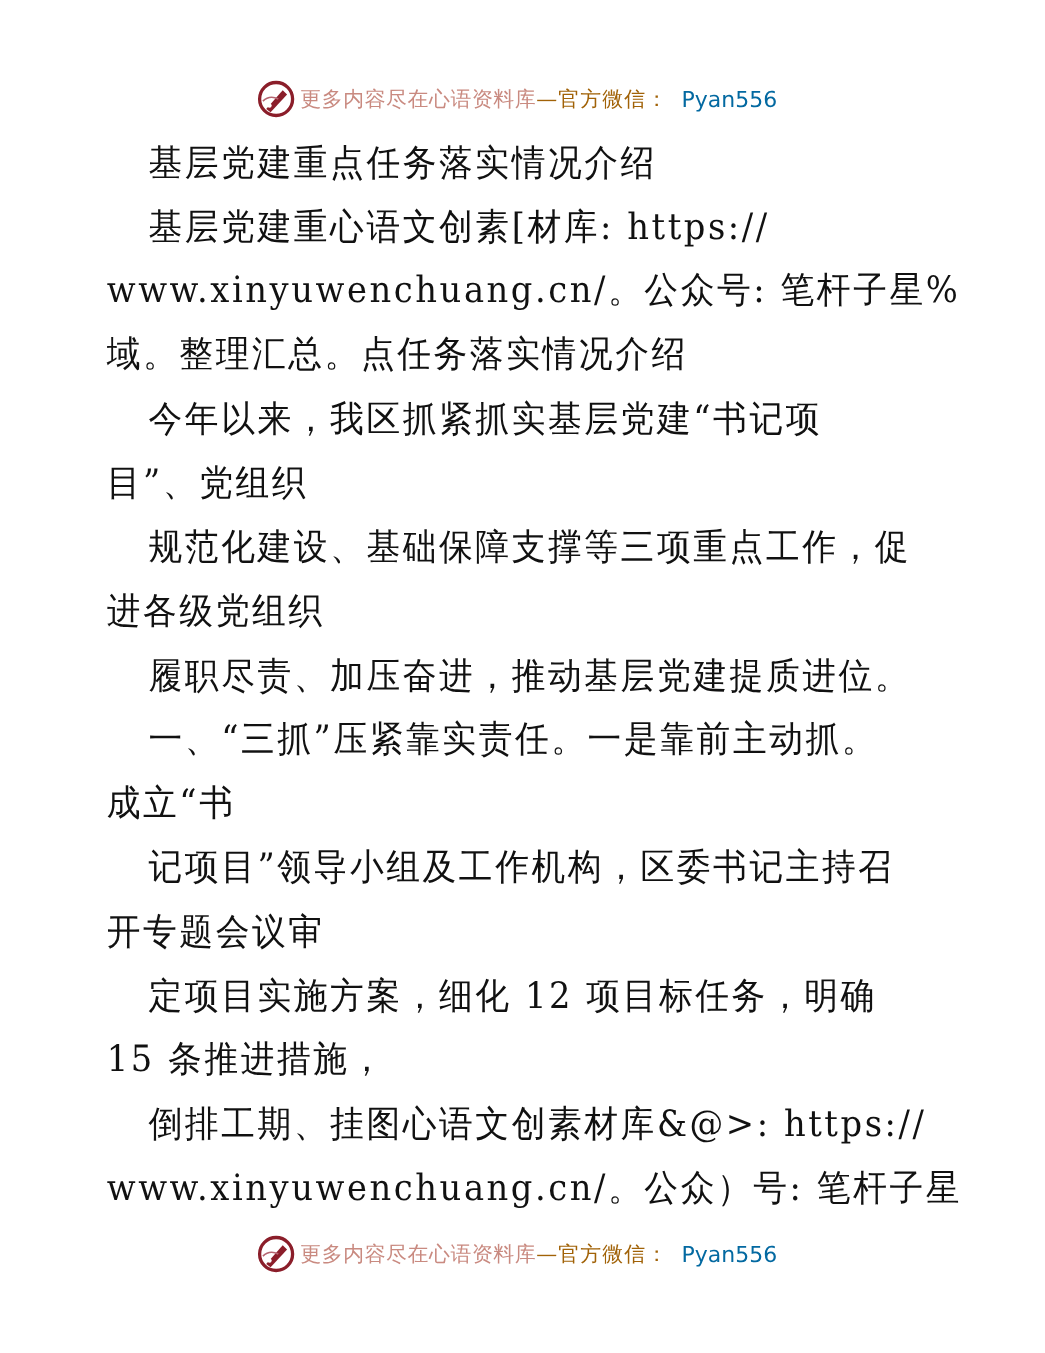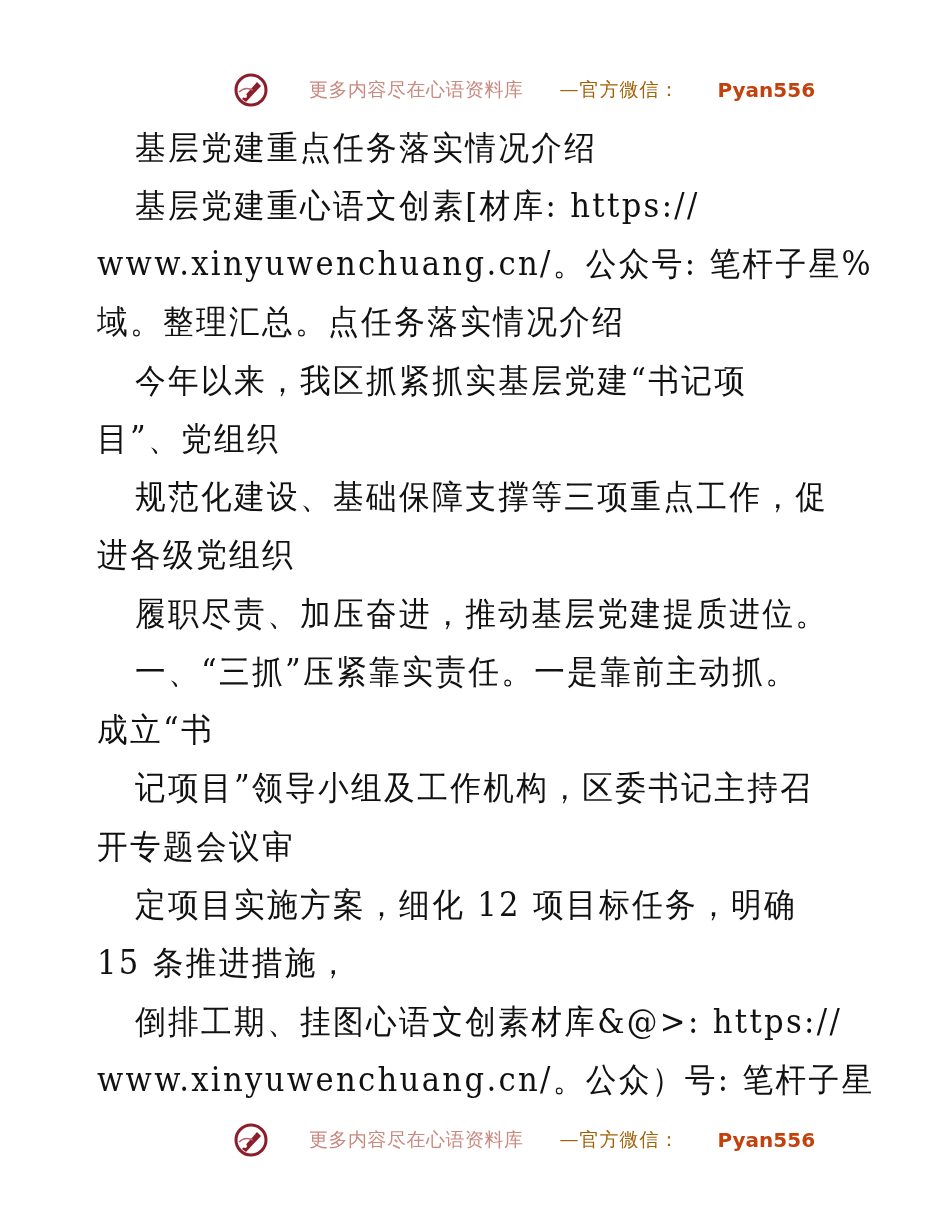--- a/index.html
+++ b/index.html
@@ -1,23 +1,23 @@
 <!DOCTYPE html>
 <html><head>
 <meta charset="utf-8">
 <style>
   html, body { margin: 0; padding: 0; background: #ffffff; }
   body { width: 950px; height: 1230px; position: relative; overflow: hidden; font-family: "DejaVu Serif", "Liberation Serif", serif; color: #111; }
-  .watermark { position: absolute; left: 233px; height: 40px; display: flex; align-items: center; font-family: "DejaVu Serif", "Liberation Serif", serif; font-size: 19px; white-space: nowrap; gap: 36px; }
+  .watermark { position: absolute; left: 233px; height: 40px; display: flex; align-items: center; font-family: "DejaVu Serif", "Liberation Serif", serif; font-size: 19px; white-space: nowrap; }
   .watermark.top { top: 70px; }
   .watermark.bottom { top: 1120px; }
   .wm-logo { width: 36px; height: 36px; margin-right: 4px; }
   .wm-red { color: #c98a80; letter-spacing: 0.5px; }
   .wm-gray { color: #a16207; letter-spacing: 1px; }
-  .wm-id { color: #c2410c; font-family: "DejaVu Sans", "Liberation Sans", sans-serif; font-size: 20px; margin-left: 2px; font-weight: bold; }
+  .wm-id { color: #0369a1; font-family: "DejaVu Sans", "Liberation Sans", sans-serif; font-size: 20px; margin-left: 12px; }
   .doc { position: absolute; left: 0; top: 0; width: 950px; }
   .line { position: absolute; font-size: 33px; line-height: 40px; white-space: nowrap; letter-spacing: 2.5px; transform: scaleX(0.93); transform-origin: left center; }
   .indent { left: 135px; }
   .noindent { left: 97px; }
 </style>
 </head>
 <body>
 
 <div class="watermark top">
   <svg class="wm-logo" viewBox="0 0 36 36">

